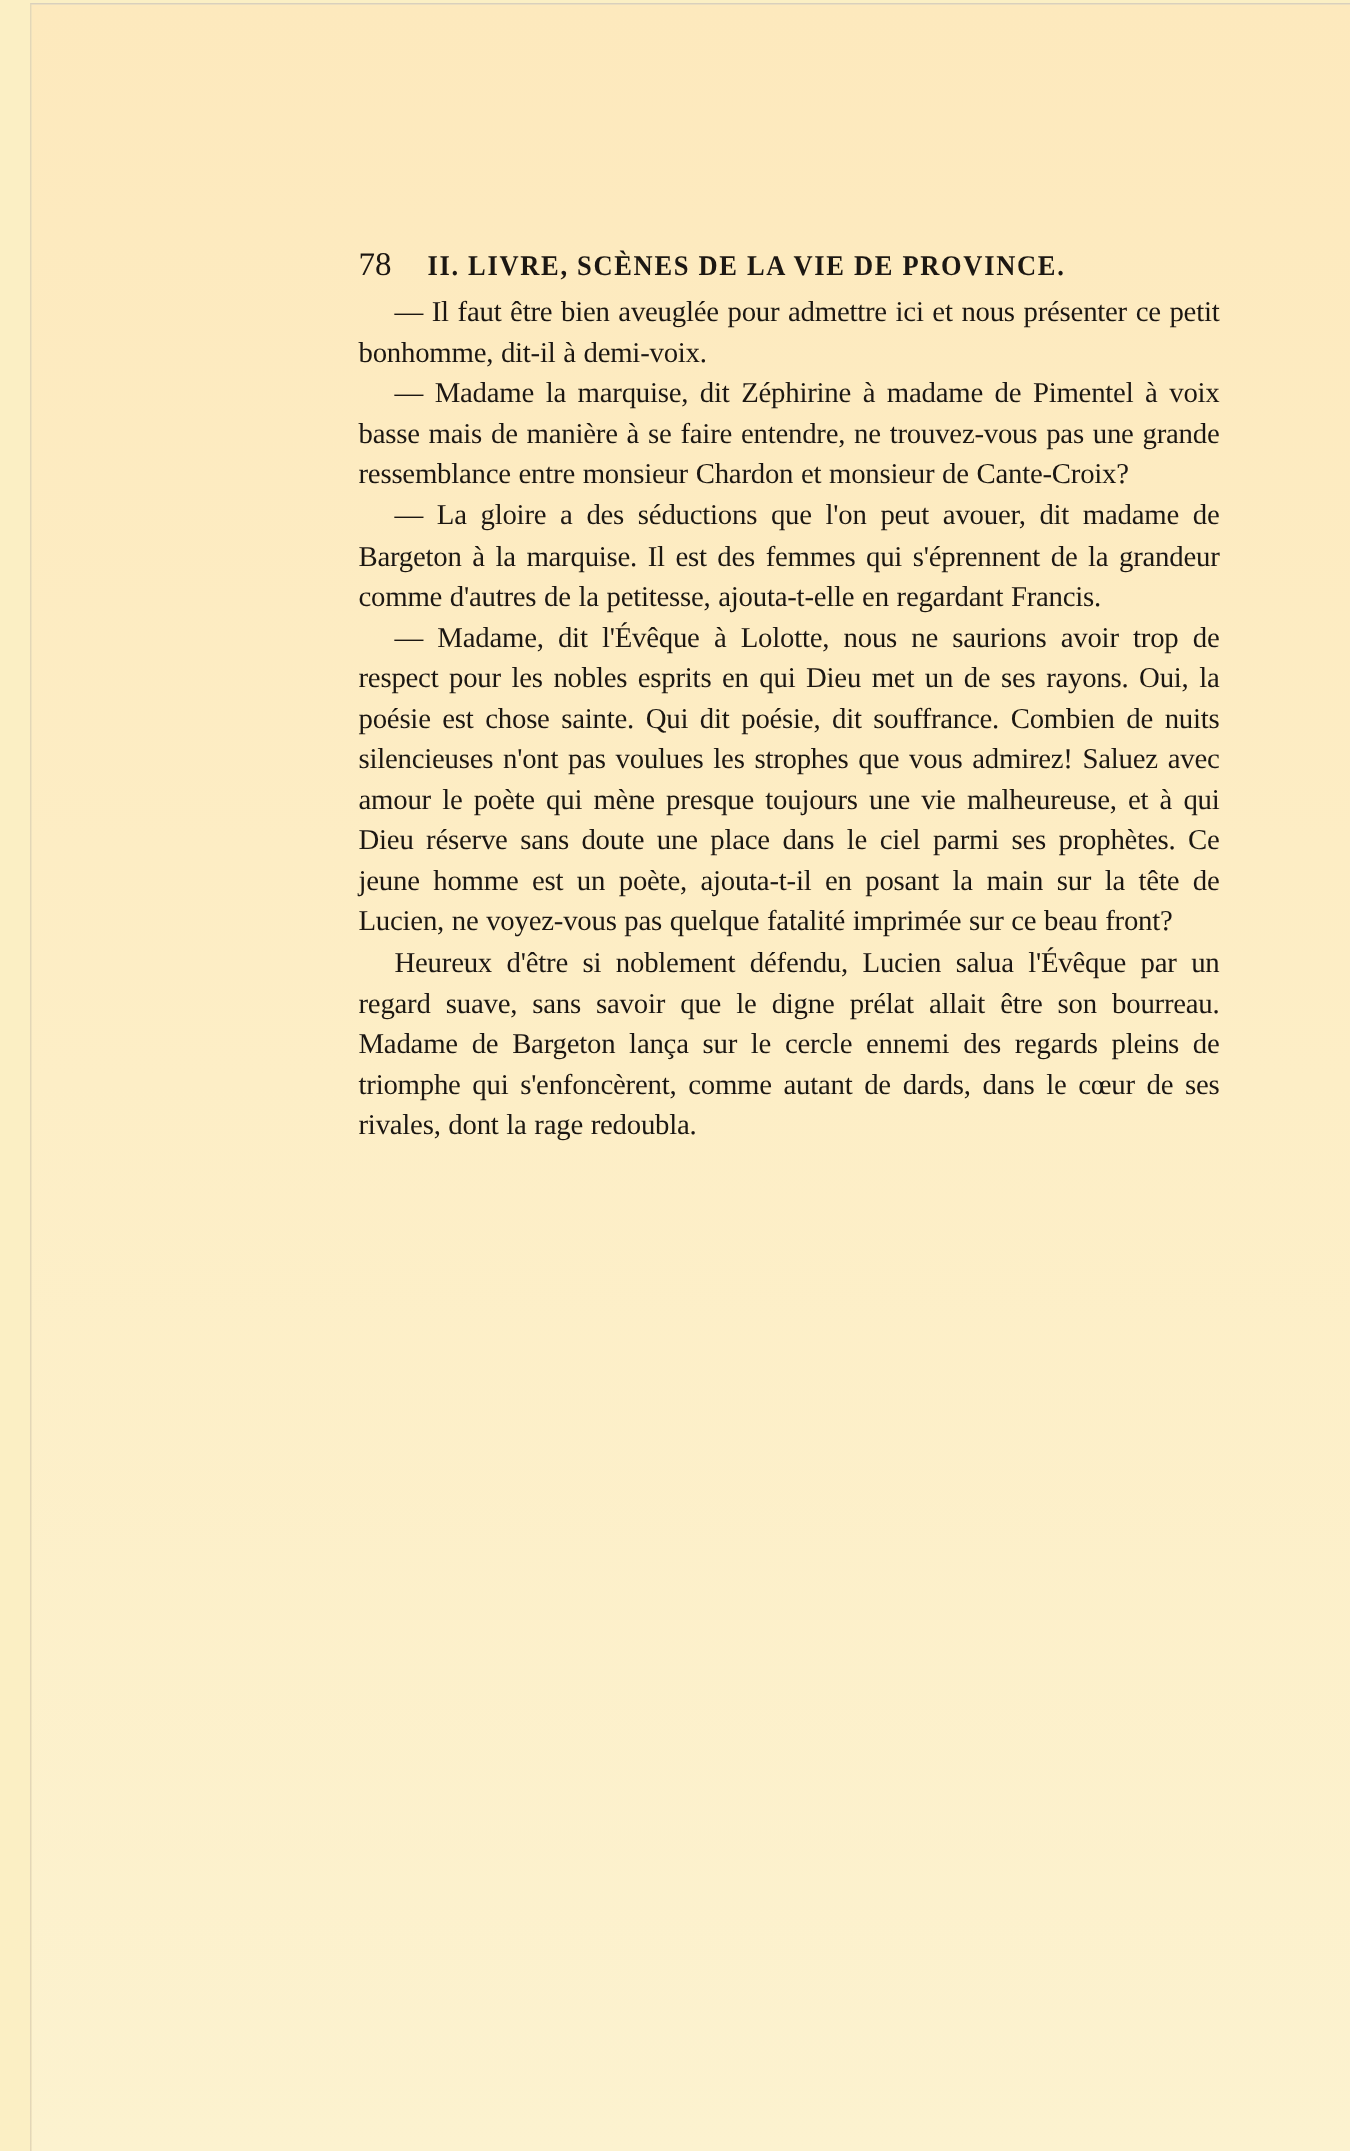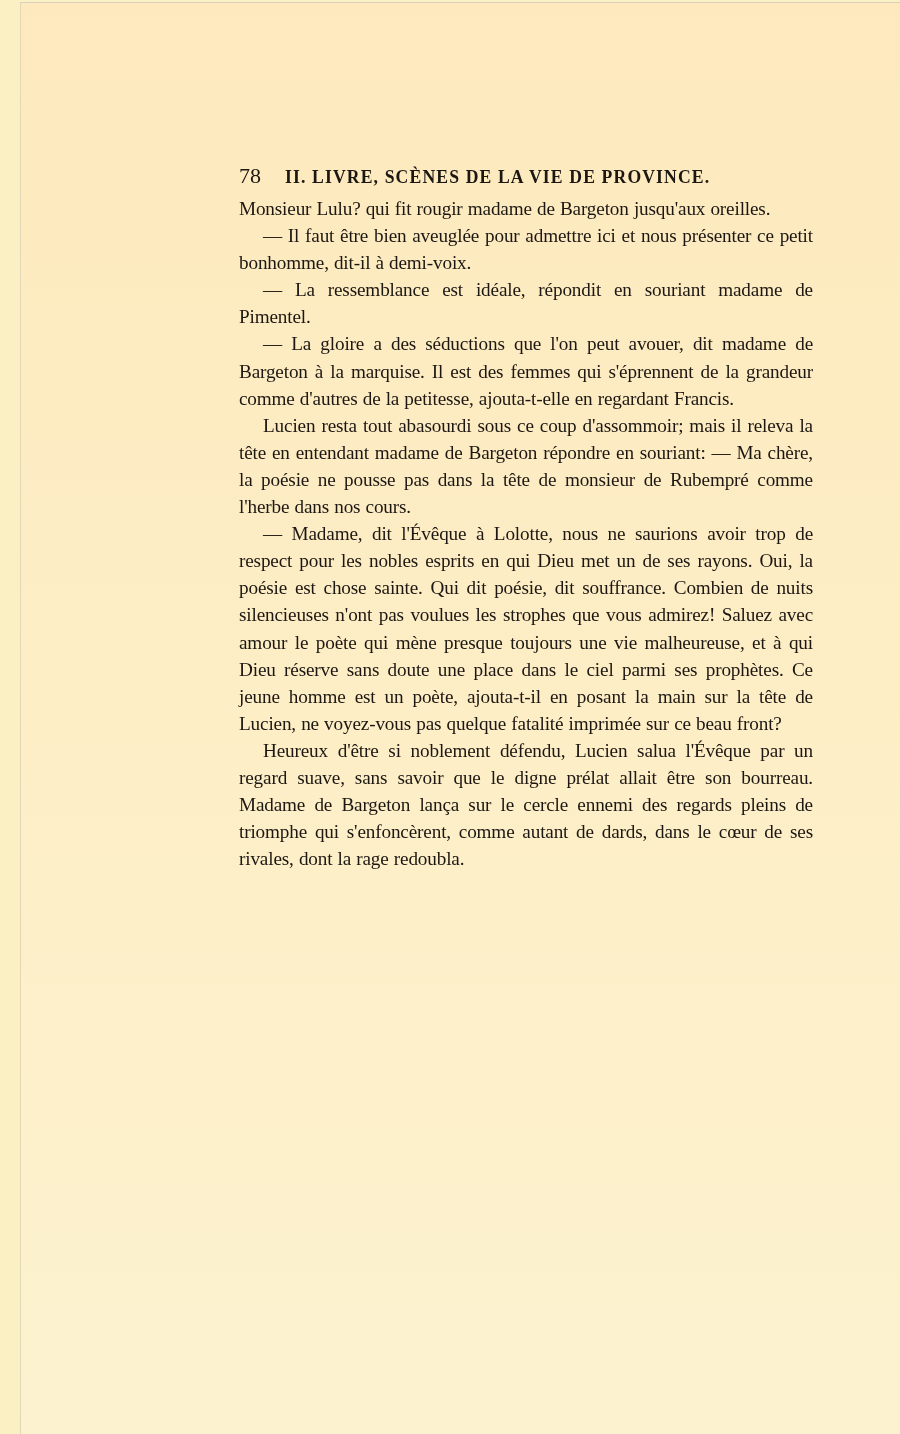--- a/index.html
+++ b/index.html
@@ -65,21 +65,19 @@
   </style>
 </head>
 <body>
 
 <div class="page">
   <div class="text-block">
     <div class="running-head">
       <span class="page-num">78</span>
       <span class="title">II. LIVRE, SCÈNES DE LA VIE DE PROVINCE.</span>
     </div>
-    <p class="para">Monsieur Lulu? qui fit rougir madame de Bargeton jusqu'aux oreilles.</p>
     <p class="para indent">— Il faut être bien aveuglée pour admettre ici et nous présenter ce petit bonhomme, dit-il à demi-voix.</p>
-    <p class="para indent">— La ressemblance est idéale, répondit en souriant madame de Pimentel.</p>
+    <p class="para indent">— Madame la marquise, dit Zéphirine à madame de Pimentel à voix basse mais de manière à se faire entendre, ne trouvez-vous pas une grande ressemblance entre monsieur Chardon et monsieur de Cante-Croix?</p>
     <p class="para indent">— La gloire a des séductions que l'on peut avouer, dit madame de Bargeton à la marquise. Il est des femmes qui s'éprennent de la grandeur comme d'autres de la petitesse, ajouta-t-elle en regardant Francis.</p>
-    <p class="para indent">Lucien resta tout abasourdi sous ce coup d'assommoir; mais il releva la tête en entendant madame de Bargeton répondre en souriant: — Ma chère, la poésie ne pousse pas dans la tête de monsieur de Rubempré comme l'herbe dans nos cours.</p>
     <p class="para indent">— Madame, dit l'Évêque à Lolotte, nous ne saurions avoir trop de respect pour les nobles esprits en qui Dieu met un de ses rayons. Oui, la poésie est chose sainte. Qui dit poésie, dit souffrance. Combien de nuits silencieuses n'ont pas voulues les strophes que vous admirez! Saluez avec amour le poète qui mène presque toujours une vie malheureuse, et à qui Dieu réserve sans doute une place dans le ciel parmi ses prophètes. Ce jeune homme est un poète, ajouta-t-il en posant la main sur la tête de Lucien, ne voyez-vous pas quelque fatalité imprimée sur ce beau front?</p>
     <p class="para indent">Heureux d'être si noblement défendu, Lucien salua l'Évêque par un regard suave, sans savoir que le digne prélat allait être son bourreau. Madame de Bargeton lança sur le cercle ennemi des regards pleins de triomphe qui s'enfoncèrent, comme autant de dards, dans le cœur de ses rivales, dont la rage redoubla.</p>
   </div>
 </div>
 
 </body></html>

